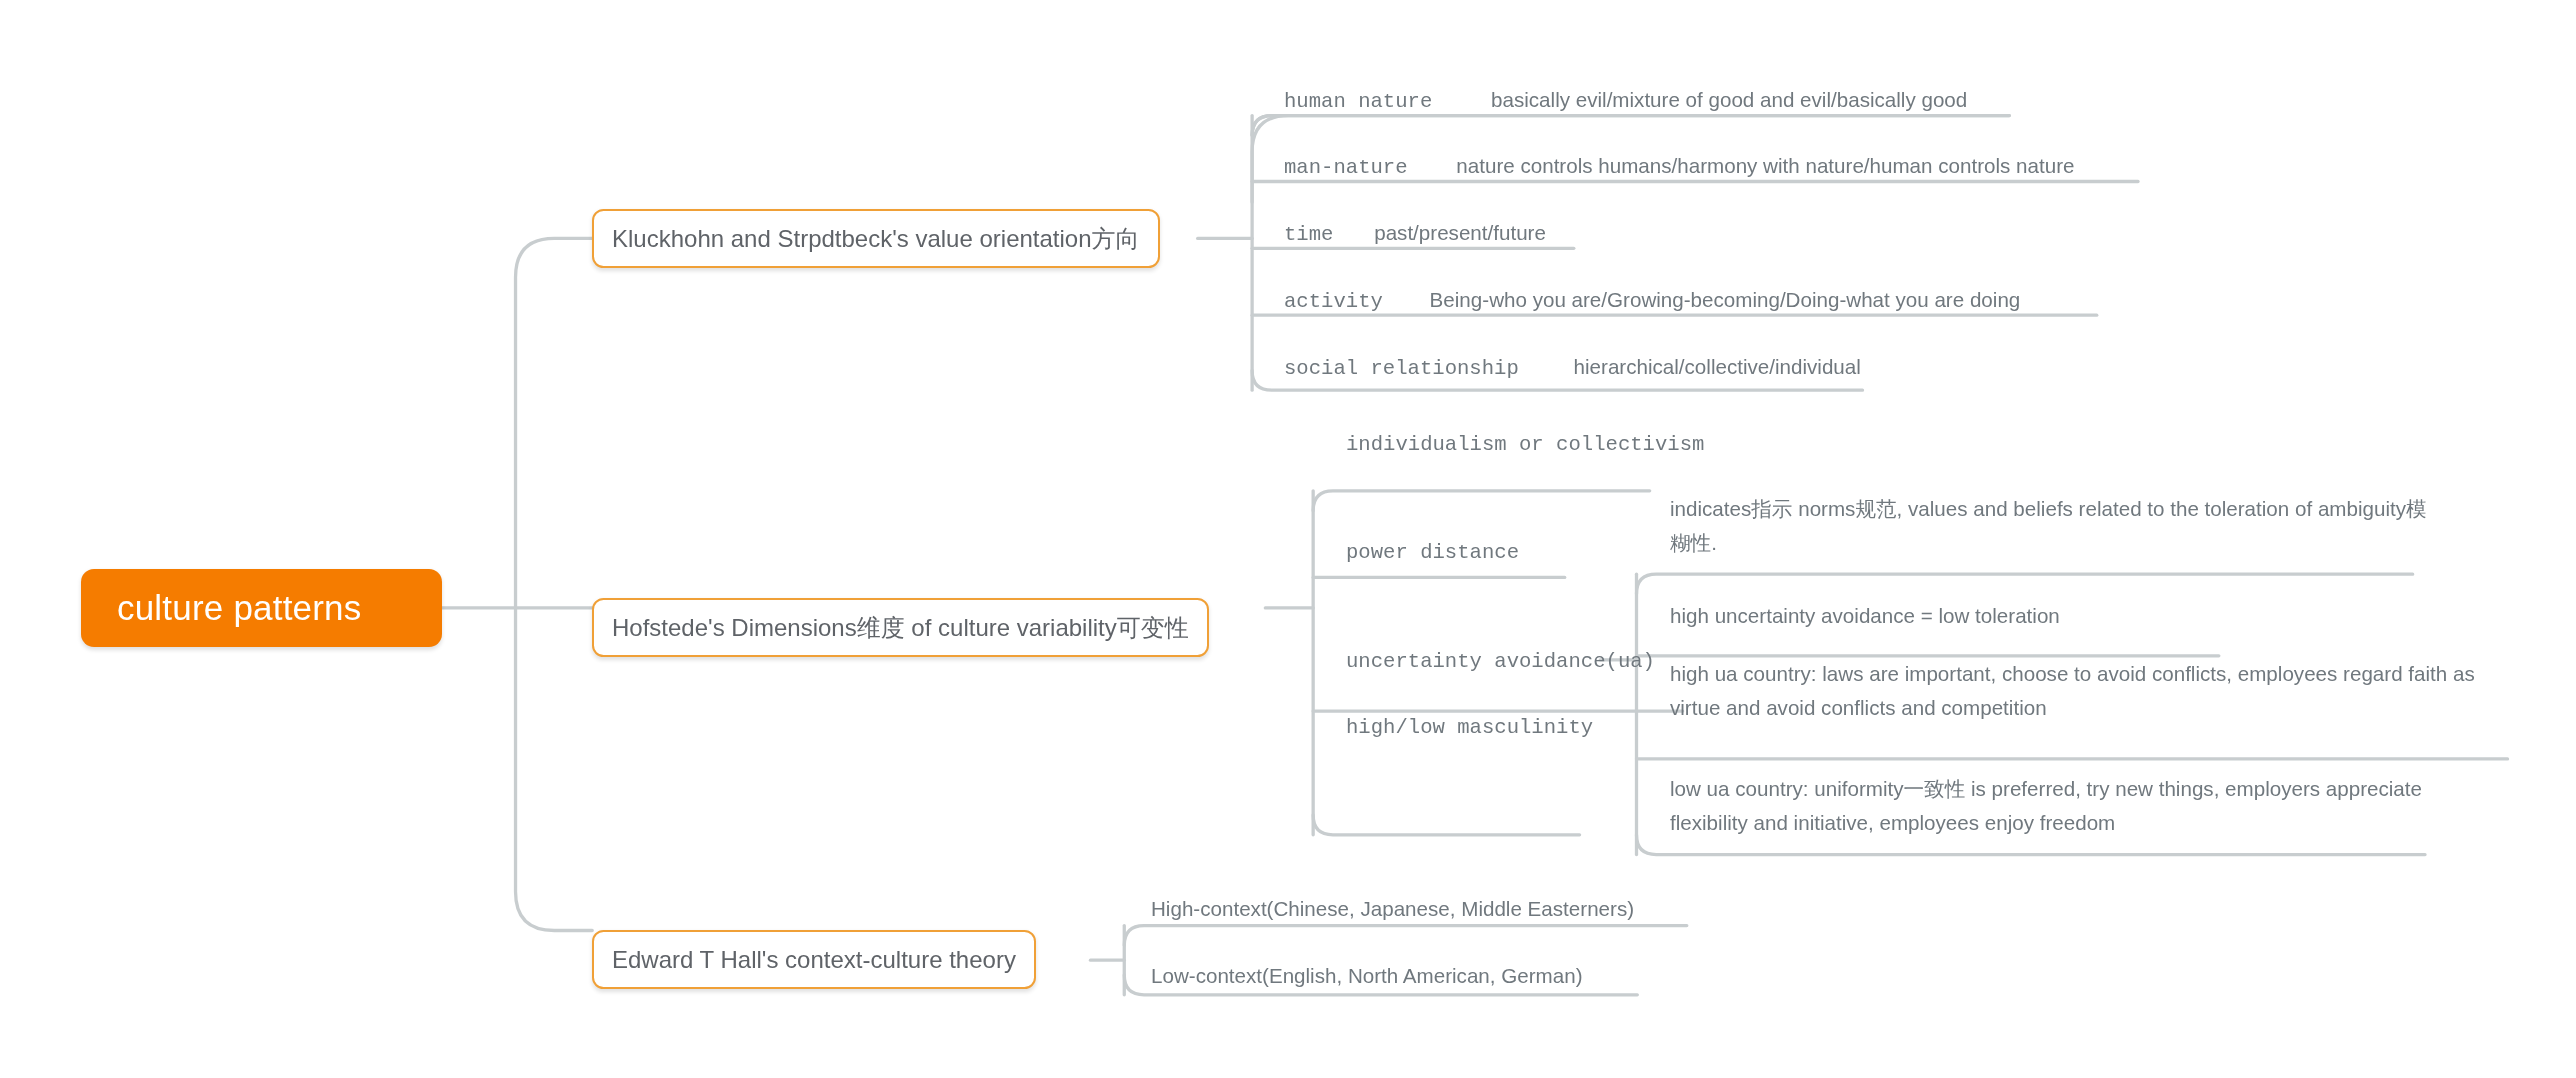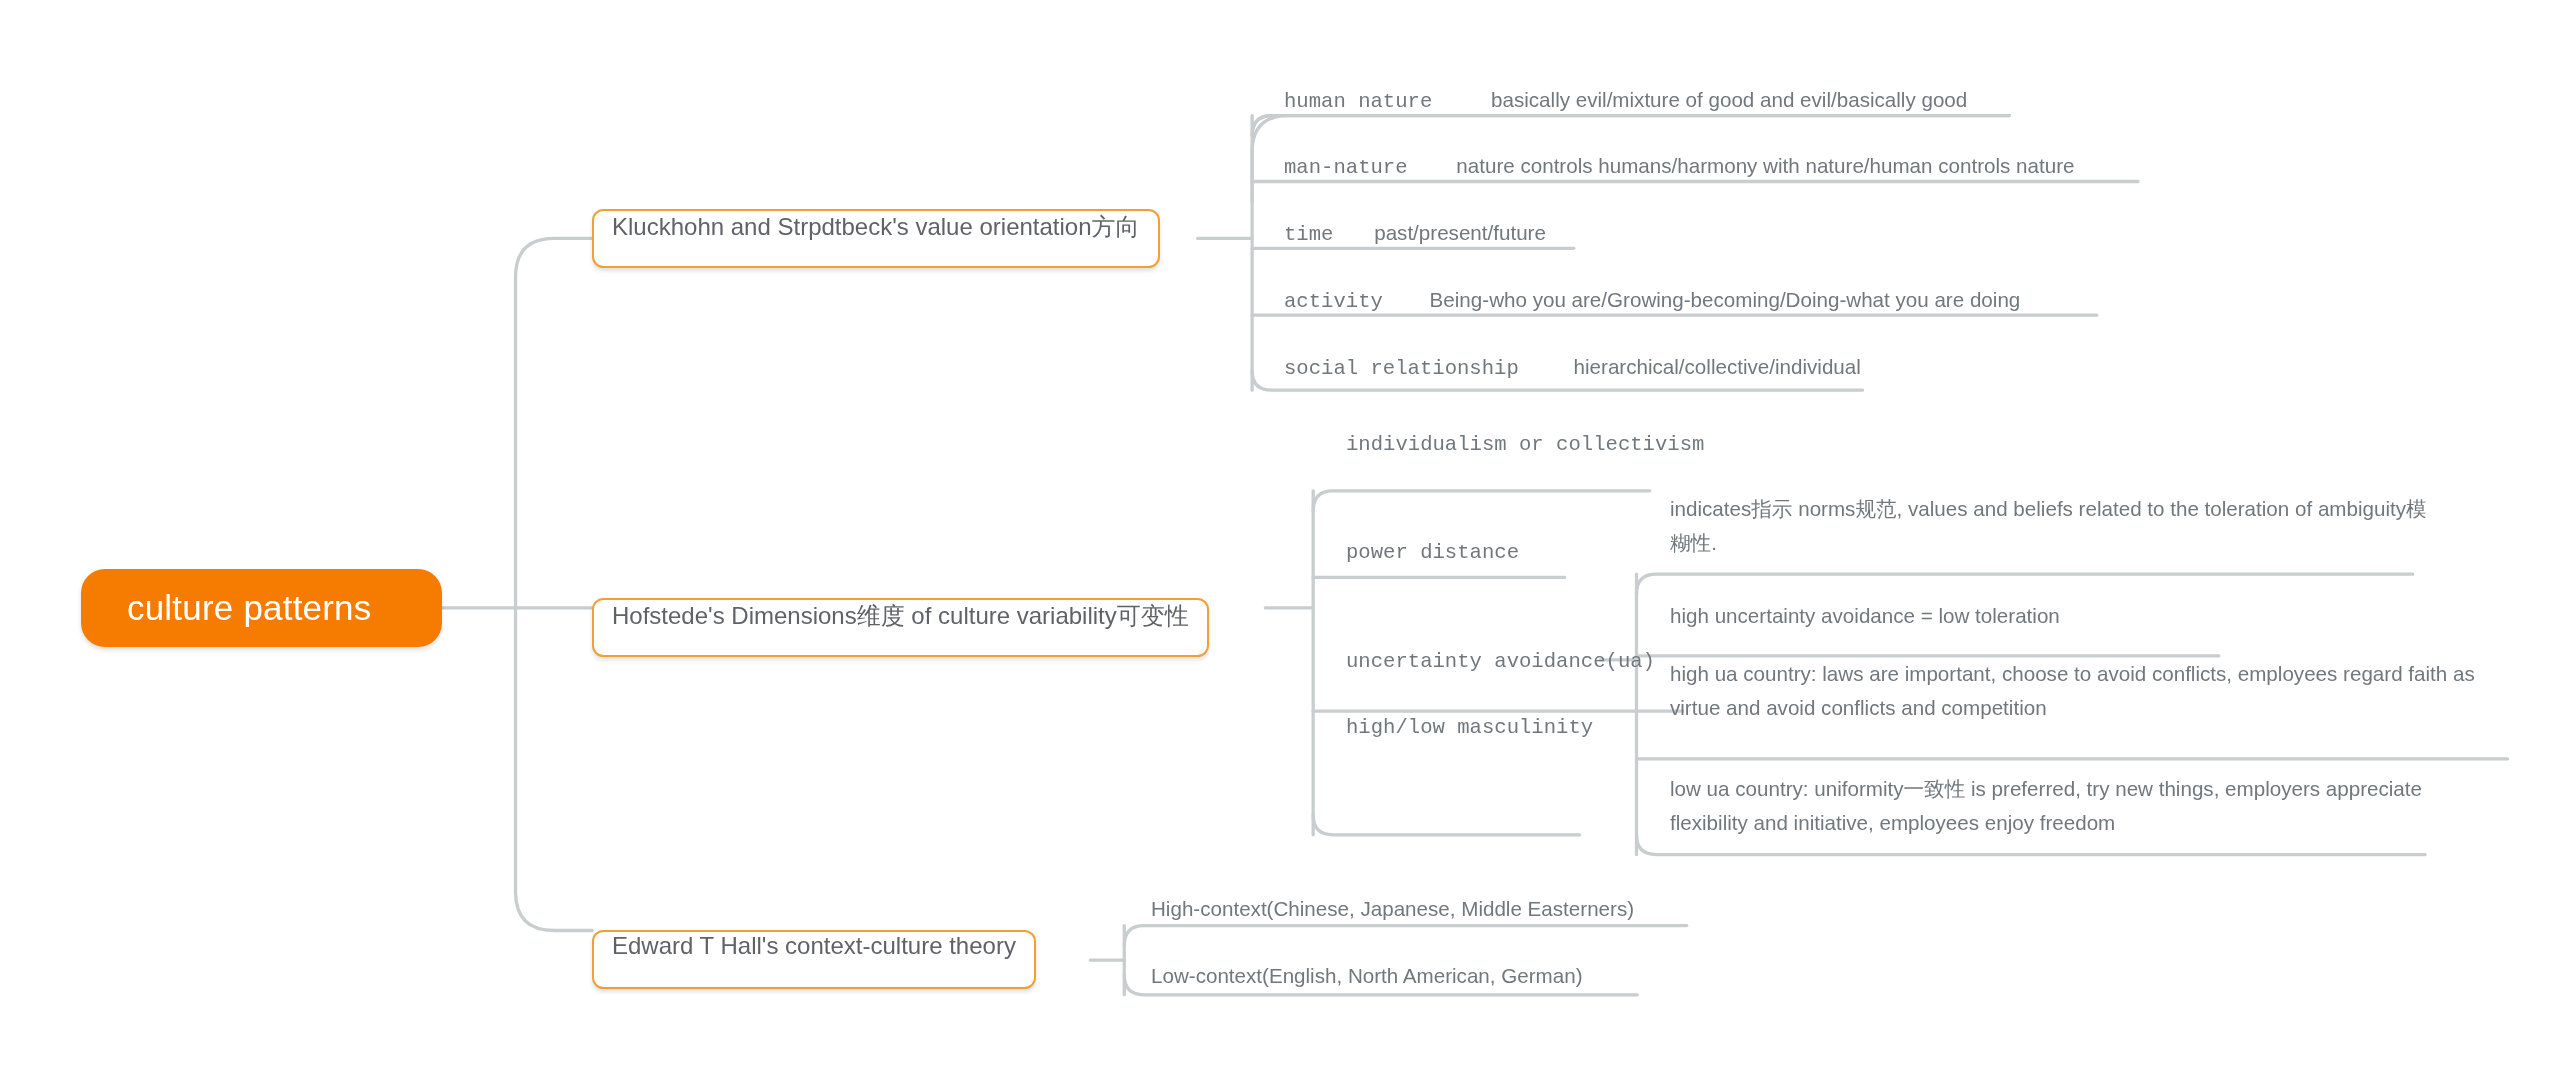--- a/index.html
+++ b/index.html
@@ -29,43 +29,44 @@
   }
 
   
   .root-node {
     position: absolute;
     left: 81px;
     top: 569px;
     width: 361px;
     height: 78px;
     background: #F57C00;
-    border-radius: 24px;
+    border-radius: 13px;
     box-shadow: 0 2.5px 4.1px rgba(0,0,0,0.13);
     display: flex;
     align-items: center;
     box-sizing: border-box;
-    padding-left: 46px;
+    padding-left: 36px;
   }
   .root-node .label {
     color: #ffffff;
     font-size: 35px;
     font-weight: 400;
     letter-spacing: 0.2px;
     white-space: nowrap;
   }
 
   
   .branch-node {
     position: absolute;
     background: #ffffff;
     border: 2.5px solid #F0A037;
     border-radius: 11.5px;
     box-shadow: 0 2.5px 4.1px rgba(0,0,0,0.12);
     display: flex;
+    align-items: center;
     box-sizing: border-box;
     padding: 0 18px;
     height: 59px;
   }
   .branch-node .label {
     color: #5f6368;
     font-size: 24px;
     font-weight: 400;
     white-space: nowrap;
   }

